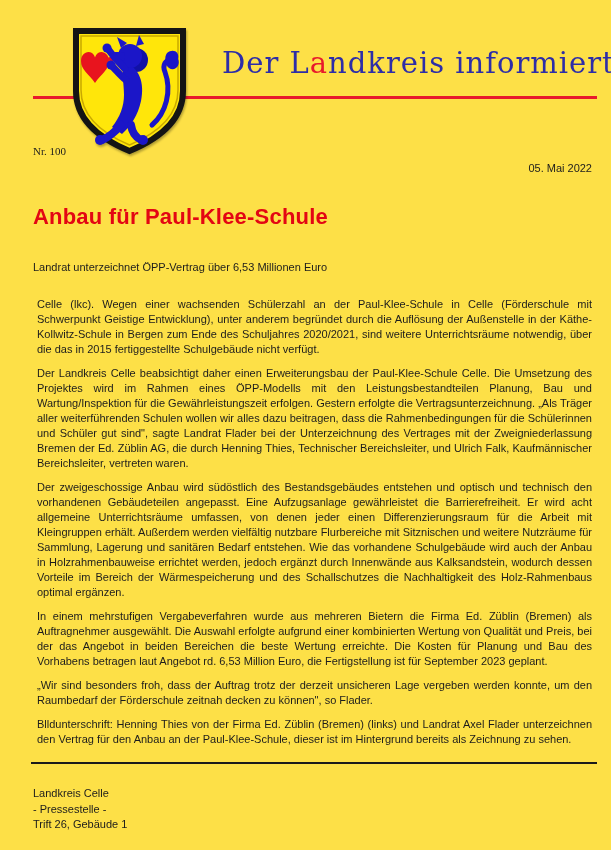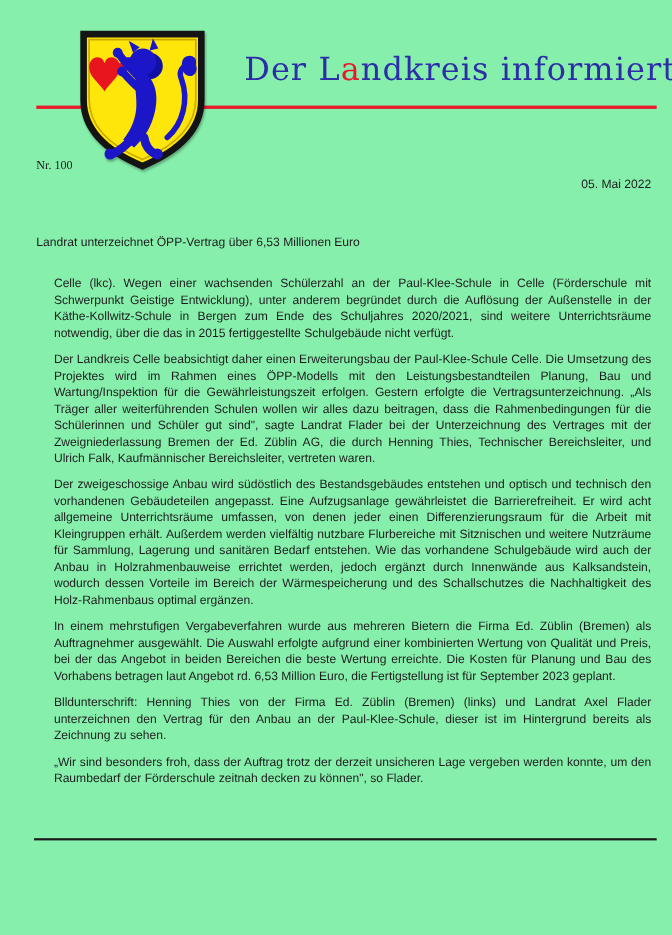--- a/index.html
+++ b/index.html
@@ -1,17 +1,17 @@
 <!DOCTYPE html>
 <html lang="de" style="--accent-red: #e8192c; --heading-red: #e30613; --title-blue: #2d2da8; --shield-yellow: #ffe60a; --lion-blue: #1b16c8; --heart-red: #e8141e;"><head>
 <meta charset="utf-8">
 <style>
   html,body{margin:0;padding:0;background:#ffffff;}
   .page{
-    position:relative;width:611px;height:850px;background:#86efac;
+    position:relative;width:611px;height:850px;background:#fde047;
     font-family:"Liberation Sans",sans-serif;color:#1c1c1c;overflow:hidden;
   }
   
   .red-rule{position:absolute;left:33px;top:96px;width:564px;height:3px;background:var(--accent-red);z-index:1;}
   .crest{position:absolute;left:69px;top:25px;width:121px;height:130px;z-index:2;filter:drop-shadow(1.5px 2px 1px rgba(0,0,0,0.30));}
   .shield-bg{fill:var(--shield-yellow);stroke:#141414;stroke-width:6;}
   .shield-inner{fill:none;stroke:#c9a900;stroke-width:1.5;}
   .lion-fill{fill:var(--lion-blue);}
   .lion-dark{fill:#1111a6;}
   .lion-stroke{stroke:var(--lion-blue);fill:none;}
@@ -21,21 +21,21 @@
     font-family:"DejaVu Serif","Liberation Serif",serif;font-weight:normal;
     font-size:29px;letter-spacing:1px;color:var(--title-blue);
   }
   .t-red{color:var(--accent-red);}
   .issue{position:absolute;left:33px;top:145px;font-size:11px;font-family:Liberation Serif, serif;}
   .date{position:absolute;right:19px;top:162px;font-size:11px;text-align:right;}
   
   .article{position:absolute;left:33px;top:204px;width:559px;z-index:1;}
   .headline{margin:0 0 30px 0;font-size:22px;font-weight:bold;letter-spacing:0.2px;color:var(--heading-red);}
   .subhead{margin:10px 0 22px 0;font-size:11px;line-height:15px;}
-  p.body{margin:0 0 9px 16px;font-size:11px;line-height:15px;text-align:justify;}
+  p.body{margin:0 0 9px 4px;font-size:11px;line-height:15px;text-align:justify;}
   
   .footer-rule{position:absolute;left:31px;top:762px;width:566px;height:2px;background:#1a1a1a;}
   .footer{position:absolute;left:33px;top:786px;font-size:11px;line-height:15.5px;}
 </style>
 </head>
 <body>
 
 <div class="page">
 
   <div class="red-rule"></div>
@@ -69,24 +69,30 @@
     <path class="lion-stroke" stroke-width="8" stroke-linecap="round" d="M62,100 C63,107 66,112 72,115"></path>
     <circle class="lion-fill" cx="74" cy="115" r="5"></circle>
   </svg>
 
   <h1 class="masthead-title"><span>Der L</span><span class="t-red">a</span><span>ndkreis informiert</span></h1>
 
   <div class="issue">Nr. 100</div>
   <div class="date">05. Mai 2022</div>
 
   <div class="article">
+    <h2 class="headline">Anbau für Paul-Klee-Schule</h2>
     <p class="subhead">Landrat unterzeichnet ÖPP-Vertrag über 6,53 Millionen Euro</p>
     <p class="body">Celle (lkc). Wegen einer wachsenden Schülerzahl an der Paul-Klee-Schule in Celle (Förderschule mit Schwerpunkt Geistige Entwicklung), unter anderem begründet durch die Auflösung der Außenstelle in der Käthe-Kollwitz-Schule in Bergen zum Ende des Schuljahres 2020/2021, sind weitere Unterrichtsräume notwendig, über die das in 2015 fertiggestellte Schulgebäude nicht verfügt.</p>
     <p class="body">Der Landkreis Celle beabsichtigt daher einen Erweiterungsbau der Paul-Klee-Schule Celle. Die Umsetzung des Projektes wird im Rahmen eines ÖPP-Modells mit den Leistungsbestandteilen Planung, Bau und Wartung/Inspektion für die Gewährleistungszeit erfolgen. Gestern erfolgte die Vertragsunterzeichnung. „Als Träger aller weiterführenden Schulen wollen wir alles dazu beitragen, dass die Rahmenbedingungen für die Schülerinnen und Schüler gut sind", sagte Landrat Flader bei der Unterzeichnung des Vertrages mit der Zweigniederlassung Bremen der Ed. Züblin AG, die durch Henning Thies, Technischer Bereichsleiter, und Ulrich Falk, Kaufmännischer Bereichsleiter, vertreten waren.</p>
     <p class="body">Der zweigeschossige Anbau wird südöstlich des Bestandsgebäudes entstehen und optisch und technisch den vorhandenen Gebäudeteilen angepasst. Eine Aufzugsanlage gewährleistet die Barrierefreiheit. Er wird acht allgemeine Unterrichtsräume umfassen, von denen jeder einen Differenzierungsraum für die Arbeit mit Kleingruppen erhält. Außerdem werden vielfältig nutzbare Flurbereiche mit Sitznischen und weitere Nutzräume für Sammlung, Lagerung und sanitären Bedarf entstehen. Wie das vorhandene Schulgebäude wird auch der Anbau in Holzrahmenbauweise errichtet werden, jedoch ergänzt durch Innenwände aus Kalksandstein, wodurch dessen Vorteile im Bereich der Wärmespeicherung und des Schallschutzes die Nachhaltigkeit des Holz-Rahmenbaus optimal ergänzen.</p>
     <p class="body">In einem mehrstufigen Vergabeverfahren wurde aus mehreren Bietern die Firma Ed. Züblin (Bremen) als Auftragnehmer ausgewählt. Die Auswahl erfolgte aufgrund einer kombinierten Wertung von Qualität und Preis, bei der das Angebot in beiden Bereichen die beste Wertung erreichte. Die Kosten für Planung und Bau des Vorhabens betragen laut Angebot rd. 6,53 Million Euro, die Fertigstellung ist für September 2023 geplant.</p>
+    <p class="body">„Wir sind besonders froh, dass der Auftrag trotz der derzeit unsicheren Lage vergeben werden konnte, um den Raumbedarf der Förderschule zeitnah decken zu können", so Flader.</p>
     <p class="body">Blldunterschrift: Henning Thies von der Firma Ed. Züblin (Bremen) (links) und Landrat Axel Flader unterzeichnen den Vertrag für den Anbau an der Paul-Klee-Schule, dieser ist im Hintergrund bereits als Zeichnung zu sehen.</p>
-    <p class="body">„Wir sind besonders froh, dass der Auftrag trotz der derzeit unsicheren Lage vergeben werden konnte, um den Raumbedarf der Förderschule zeitnah decken zu können", so Flader.</p>
   </div>
 
   <div class="footer-rule"></div>
+  <div class="footer">
+    <div>Landkreis Celle</div>
+    <div>- Pressestelle -</div>
+    <div>Trift 26, Gebäude 1</div>
+  </div>
 
 </div>
 
 </body></html>

